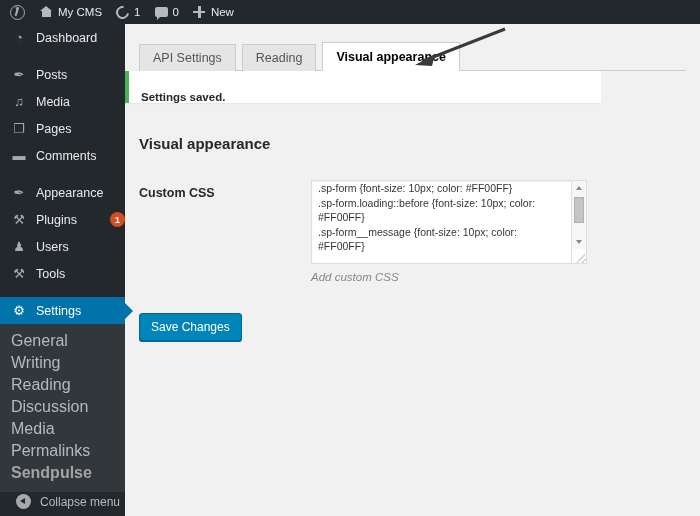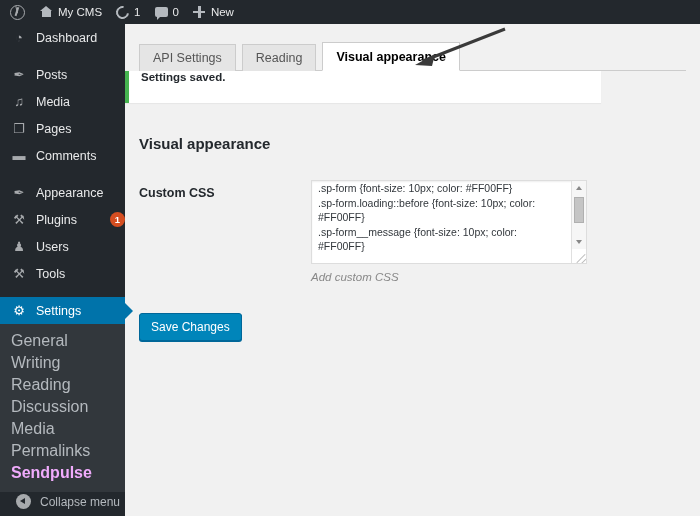--- a/index.html
+++ b/index.html
@@ -105,21 +105,21 @@
     display: inline-flex; align-items: center; justify-content: center;
     min-width: 15px; height: 15px; border-radius: 50%;
     background: #d54e21; color: #fff; font-size: 9.5px;
     font-weight: bold; margin-left: 5px; padding: 0 3px;
   }
   .submenu { background: #32373c; padding: 6px 0 8px 0; }
   .submenu-item {
     height: 22px; padding-left: 11px; color: #b4b9be;
     font-size: 16px; display: flex; align-items: center;
   }
-  .submenu-item.current { color: #f0abfc; font-weight: bold; }
+  .submenu-item.current { color: #a3a3a3; font-weight: bold; }
   .collapse {
     position: absolute; bottom: 0; left: 0; width: 125px; height: 30px;
     display: flex; align-items: center; gap: 9px; padding-left: 11px;
     color: #b4b9be; font-size: 12px; border-top: 1px solid #32373c; justify-content: center;
   }
   .collapse-ico {
     width: 15px; height: 15px; border-radius: 50%;
     background: #a7aaad; position: relative; flex: 0 0 15px;
   }
   .collapse-ico::after {
@@ -144,21 +144,21 @@
     background: #e5e5e5; border: 1px solid #ccc; border-bottom: none;
     color: #555; font-size: 12.5px; position: relative; top: 1px;
   }
   .tab.active {
     background: #fff; color: #000; font-weight: bold;
     height: 29px; border-bottom: 1px solid #fff;
   }
 
   .notice {
     margin: 0; background: #fff; border-left: 4px solid #46b450;
-    height: 32px; display: flex; align-items: flex-start;
+    height: 32px; display: flex; align-items: flex-end;
     padding-left: 12px; width: 476px;
     box-shadow: 0 1px 1px rgba(0,0,0,.04);
   }
   .notice-text { font-size: 11.5px; font-weight: bold; color: #23282d; }
 
   .page-title {
     margin: 32px 0 0 14px; font-size: 15px;
     font-weight: bold; color: #23282d;
   }
 

